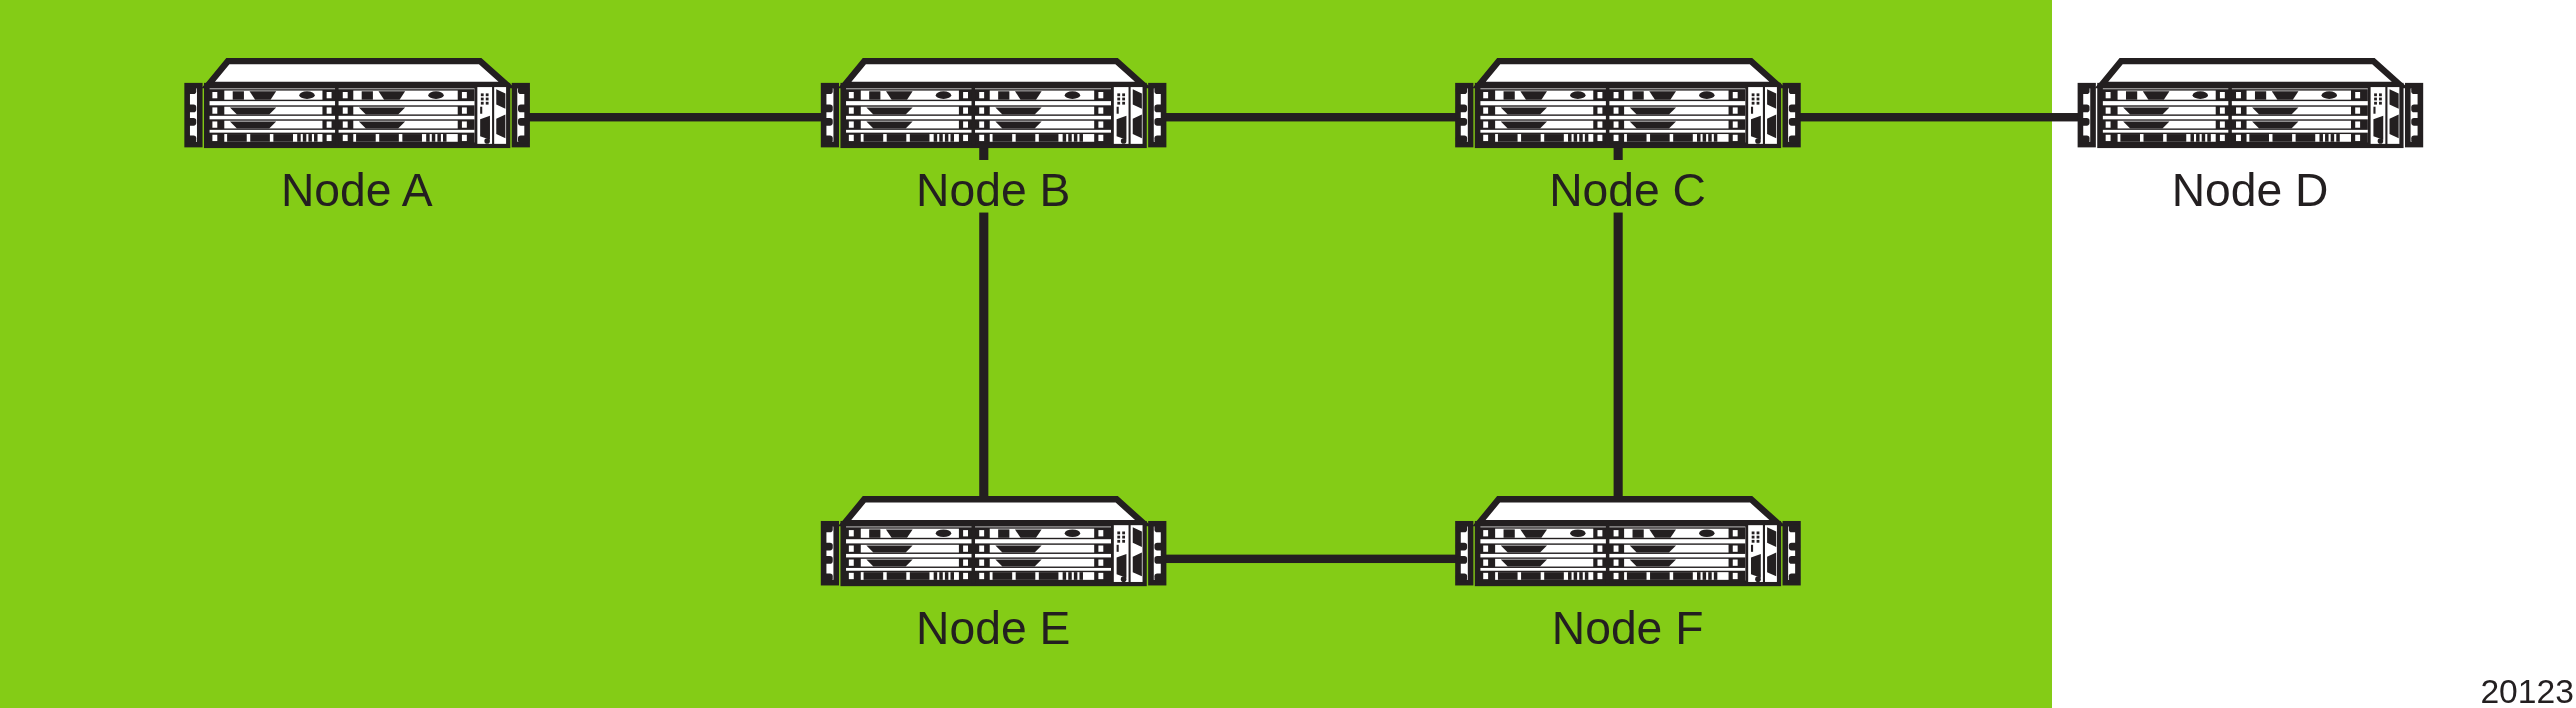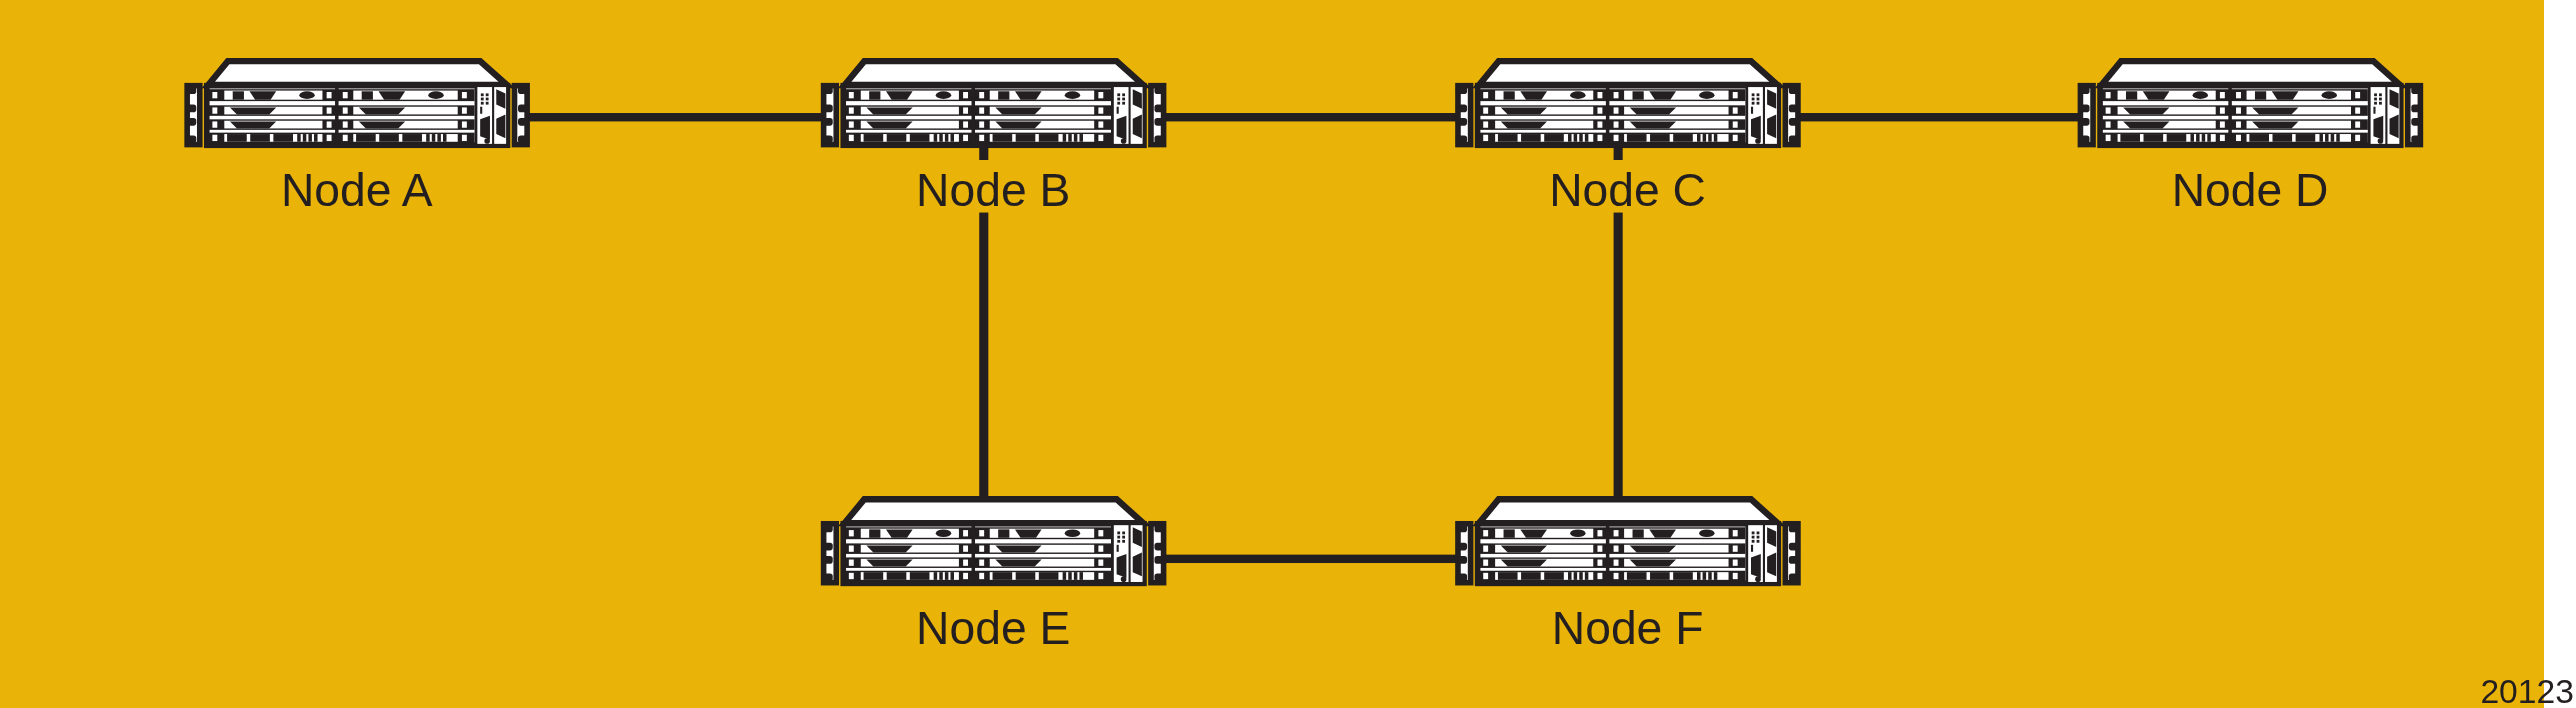--- a/index.html
+++ b/index.html
@@ -6,23 +6,23 @@
     margin: 0;
     padding: 0;
     background: #ffffff;
     width: 2576px;
     height: 709px;
     overflow: hidden;
     font-family: "Liberation Sans", sans-serif;
   }
   .canvas {
     position: relative;
-    width: 2544px;
+    width: 2052px;
     height: 709px;
-    background: #eab308;
+    background: #84cc16;
   }
   svg { display: block; }
   .ink  { fill: #231f20; }
   .white{ fill: #ffffff; }
   .outl { fill: #ffffff; stroke: #231f20; }
   .node-label {
     font-family: "Liberation Sans", sans-serif;
     font-size: 66px;
     fill: #231f20;
     text-anchor: middle;

